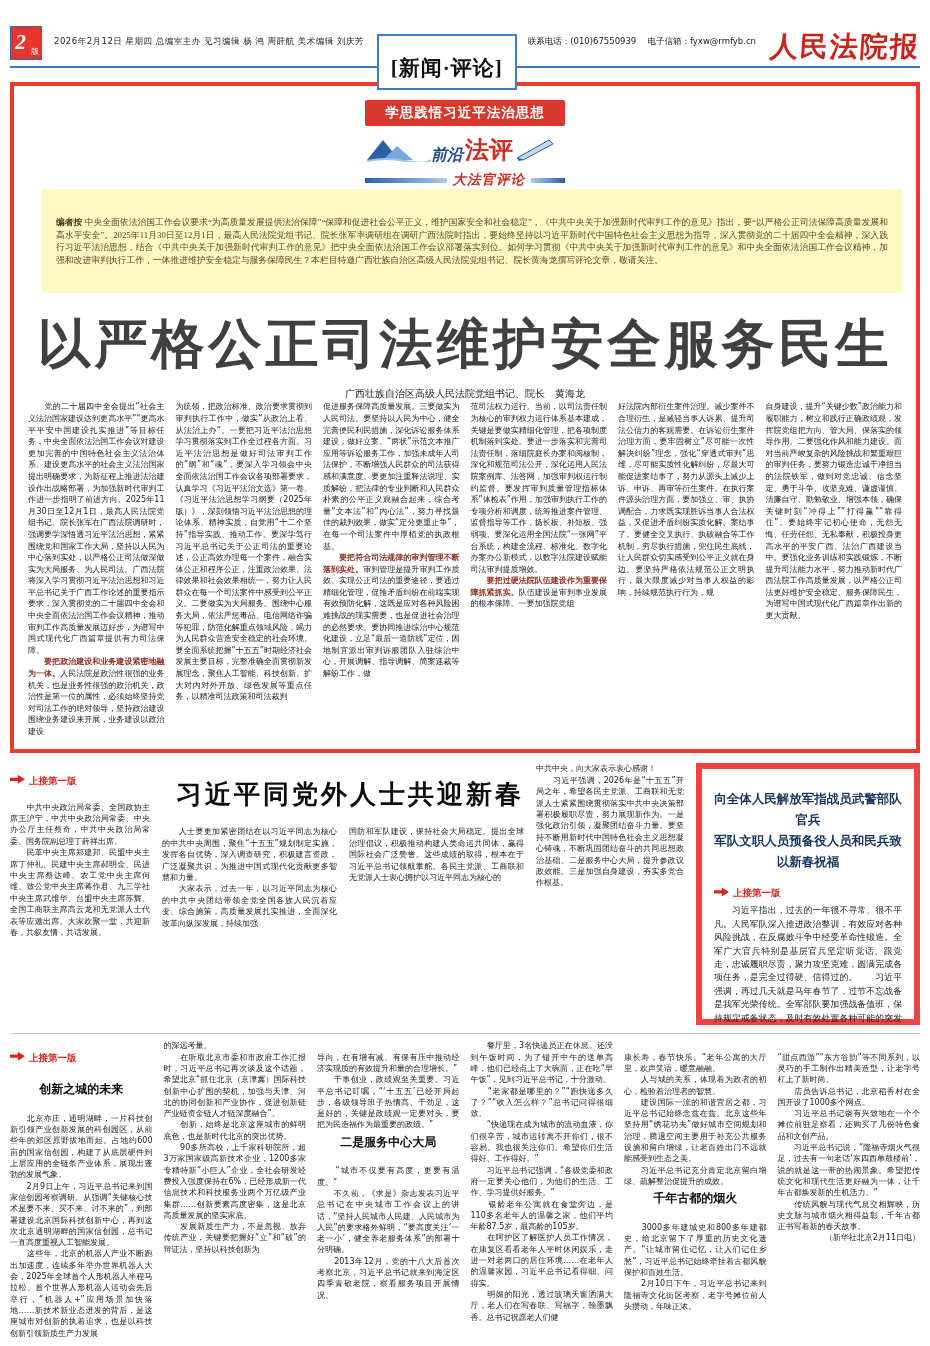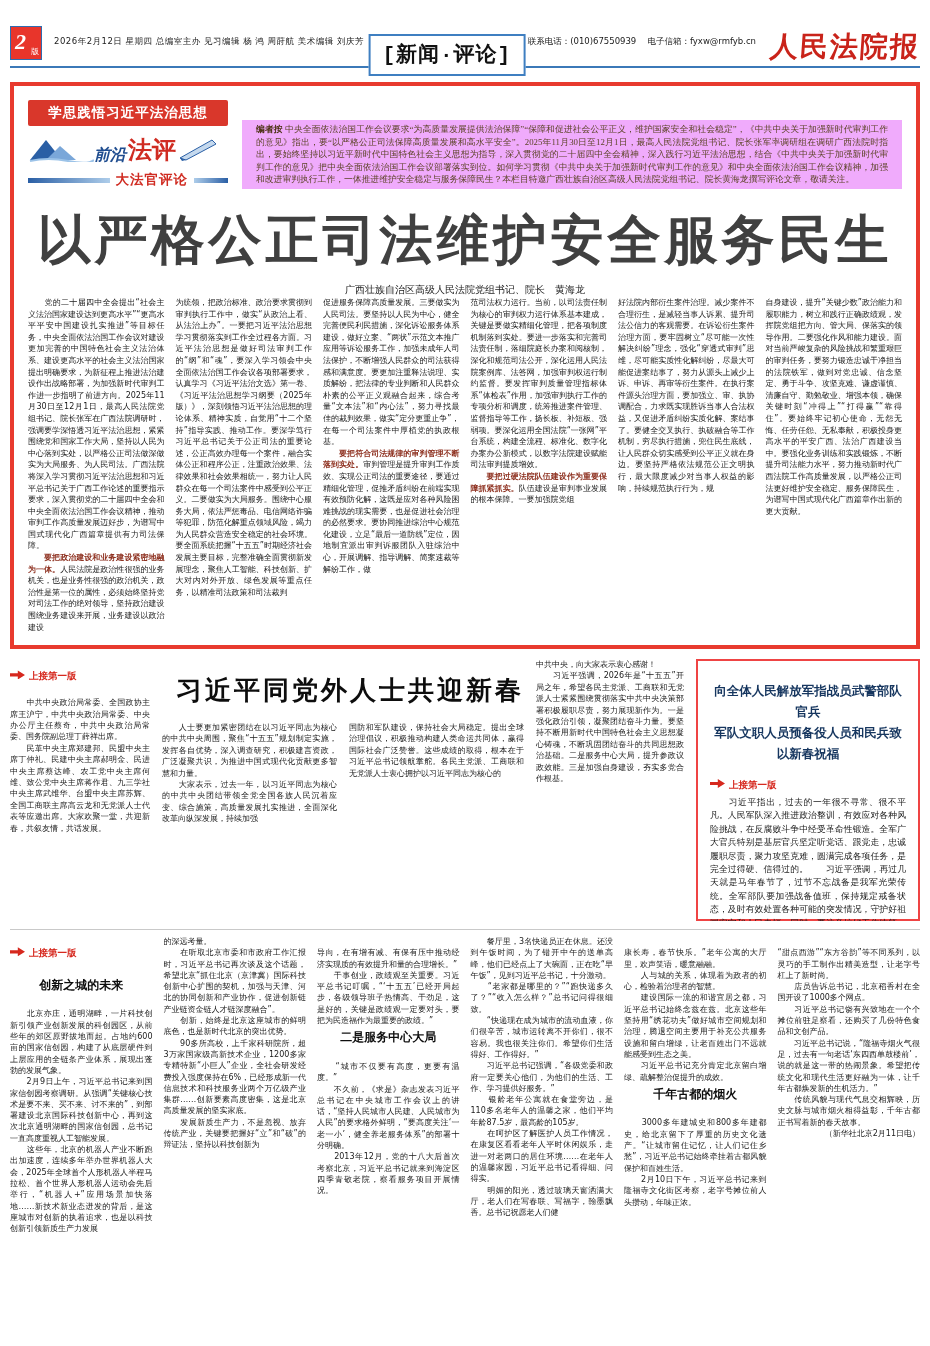--- a/index.html
+++ b/index.html
@@ -7,59 +7,59 @@
   .page { width:930px; height:1346px; background:#fff; position:relative; padding:26px 10px 8px; overflow:hidden; }
 
   
   .masthead { position:relative; height:46px; }
   .mast-rule { position:absolute; left:0; right:0; bottom:4px; height:2px; background:#3b79b8; }
   .mast-row { display:flex; align-items:flex-start; }
   .page-badge { width:32px; height:34px; background:#e8352b; color:#fff; position:relative; flex:0 0 auto; border:1px solid #2f6cb0; }
   .page-badge .num { font-size:22px; font-weight:bold; font-family:"Liberation Serif",serif; position:absolute; left:4px; top:2px; font-style:italic; }
   .page-badge .lbl { font-size:8px; position:absolute; right:2px; bottom:2px; }
   .dateline { font-size:8.5px; color:#1a1a1a; margin:10px 0 0 12px; letter-spacing:0.5px; }
-  .section-box { position:absolute; left:48%; transform:translateX(-50%); top:8px; background:#fff; border:2px solid #3f7fc1; padding:4px 12px 6px; font-size:21px; font-weight:bold; color:#111; letter-spacing:1px; z-index:3; font-family:Liberation Mono, monospace; }
+  .section-box { position:absolute; left:48%; transform:translateX(-50%); top:8px; background:#fff; border:2px solid #3f7fc1; padding:18px 12px 6px; font-size:21px; font-weight:bold; color:#111; letter-spacing:1px; z-index:3; font-family:Liberation Serif, serif; }
   .mast-right { margin-left:auto; display:flex; align-items:flex-start; }
   .contact { font-size:8.5px; color:#1a1a1a; margin:10px 14px 0 0; }
   .paper-name { font-size:28px; font-weight:bold; color:#c9231a; font-family:"Liberation Serif",serif; transform:skewX(-4deg); letter-spacing:2px; margin-top:2px; }
 
   
   .featured { border:4px solid #e83a2e; margin-top:10px; padding:12px 14px 10px; }
-  .feat-top { display:flex; align-items:flex-end; }
+  .feat-top { display:flex; align-items:center;flex-direction:column; }
   .logo-block { width:200px; flex:0 0 auto; padding-top:2px; }
   .logo-banner { background:#d9372b; color:#fff; text-align:center; font-size:13.5px; font-weight:bold; padding:4px 0; letter-spacing:1px; border-radius:2px; font-family:"Liberation Serif",serif; }
   .logo-mid { display:flex; align-items:flex-end; margin-top:6px; height:34px; }
   .logo-name-prefix { color:#1e4c8f; font-weight:bold; font-size:16px; font-style:italic; }
   .logo-name-main { color:#d02c22; font-weight:bold; font-size:24px; font-family:"Liberation Serif",serif; margin-left:2px; }
   .logo-bottom { display:flex; align-items:center; margin-top:5px; }
   .logo-bar { height:5px; flex:1; background:linear-gradient(90deg,#2a5fa5,#aecdea); }
   .logo-bar.right { background:linear-gradient(90deg,#aecdea,#2a5fa5); max-width:34px; }
-  .logo-subtitle { color:#d02c22; font-weight:bold; font-size:13.5px; margin:0 6px; letter-spacing:1px; font-family:"Liberation Serif",serif; }
-  .editor-note { flex:1; margin-left:14px; background:#f0abfc; padding:3px 14px; font-size:8.8px; line-height:12.6px; color:#5c4327; text-align:justify; font-family:"Liberation Serif",serif; }
+  .logo-subtitle { color:#d02c22; font-weight:bold; font-size:13.5px; margin:0 6px; letter-spacing:1px; font-family:"Liberation Serif",serif;font-style:italic; }
+  .editor-note { flex:1; margin-left:14px; background:#fef9c3; padding:27px 14px; font-size:8.8px; line-height:12.6px; color:#5c4327; text-align:justify; font-family:"Liberation Serif",serif; }
   .editor-note b { color:#4a3012; }
   .feat-headline { text-align:center; font-family:"Liberation Serif",serif; font-weight:900; font-size:53px; letter-spacing:4px; color:#404040; margin:16px 0 6px; }
   .feat-byline { text-align:center; font-size:10px; color:#222; margin-bottom:0; }
   .feat-cols { display:flex; gap:11px; height:338px; overflow:hidden; }
   .fcol { flex:1; font-size:8px; line-height:11.6px; text-align:justify; white-space:pre-line; color:#191919; }
   .fsub { font-weight:bold; color:#8e3120; }
 
   
   .midband { display:flex; gap:12px; margin-top:10px; height:262px; overflow:hidden; }
   .mcol { width:140px; flex:0 0 auto; font-size:8px; line-height:11.4px; text-align:justify; white-space:pre-line; color:#191919; }
   .mid-center { flex:1; }
   .mid-headline { text-align:right; font-family:"Liberation Serif",serif; font-weight:900; font-size:26px; letter-spacing:3px; color:#0d0d0d; margin:14px 0 14px; }
   .mid-cols { display:flex; gap:12px; }
   .mid-cols .mcol2 { flex:1; font-size:8px; line-height:11.4px; text-align:justify; white-space:pre-line; color:#191919; }
   .mcolc { width:148px; flex:0 0 auto; font-size:8px; line-height:11.4px; text-align:justify; white-space:pre-line; color:#191919; }
 
   .jump { display:flex; align-items:flex-start; gap:4px; color:#d6281e; font-weight:bold; font-size:9.5px; margin-bottom:4px; }
   .jump-arrow { width:15px; height:9px; background:#d6281e; clip-path:polygon(0 32%,52% 32%,52% 0,100% 50%,52% 100%,52% 68%,0 68%); flex:0 0 auto; }
 
   
-  .pla-box { width:224px; flex:0 0 auto; border:2px solid #ef4444; padding:12px 12px 24px; }
+  .pla-box { width:224px; flex:0 0 auto; border:6px solid #ef4444; padding:12px 12px 24px; }
   .pla-title { color:#16365f; font-weight:bold; font-size:12.5px; line-height:21px; text-align:center; font-family:"Liberation Serif",serif; margin:8px 0 14px; }
   .pla-body { font-size:8.8px; line-height:13.4px; text-align:justify; white-space:pre-line; color:#191919; font-family:"Liberation Serif",serif; }
 
   
   .bottomband { border-top:1px solid #c9c9c9; margin-top:8px; padding-top:6px; display:flex; gap:11px; height:486px; overflow:hidden; }
   .bcol { flex:1; font-size:8px; line-height:11.3px; text-align:justify; white-space:pre-line; color:#191919; }
   .bsub { display:block; text-align:center; font-weight:bold; font-size:12px; color:#0d0d0d; margin:6px 0 6px; white-space:normal; }
   .credit { display:block; text-align:right; }
 </style>
 </head>

